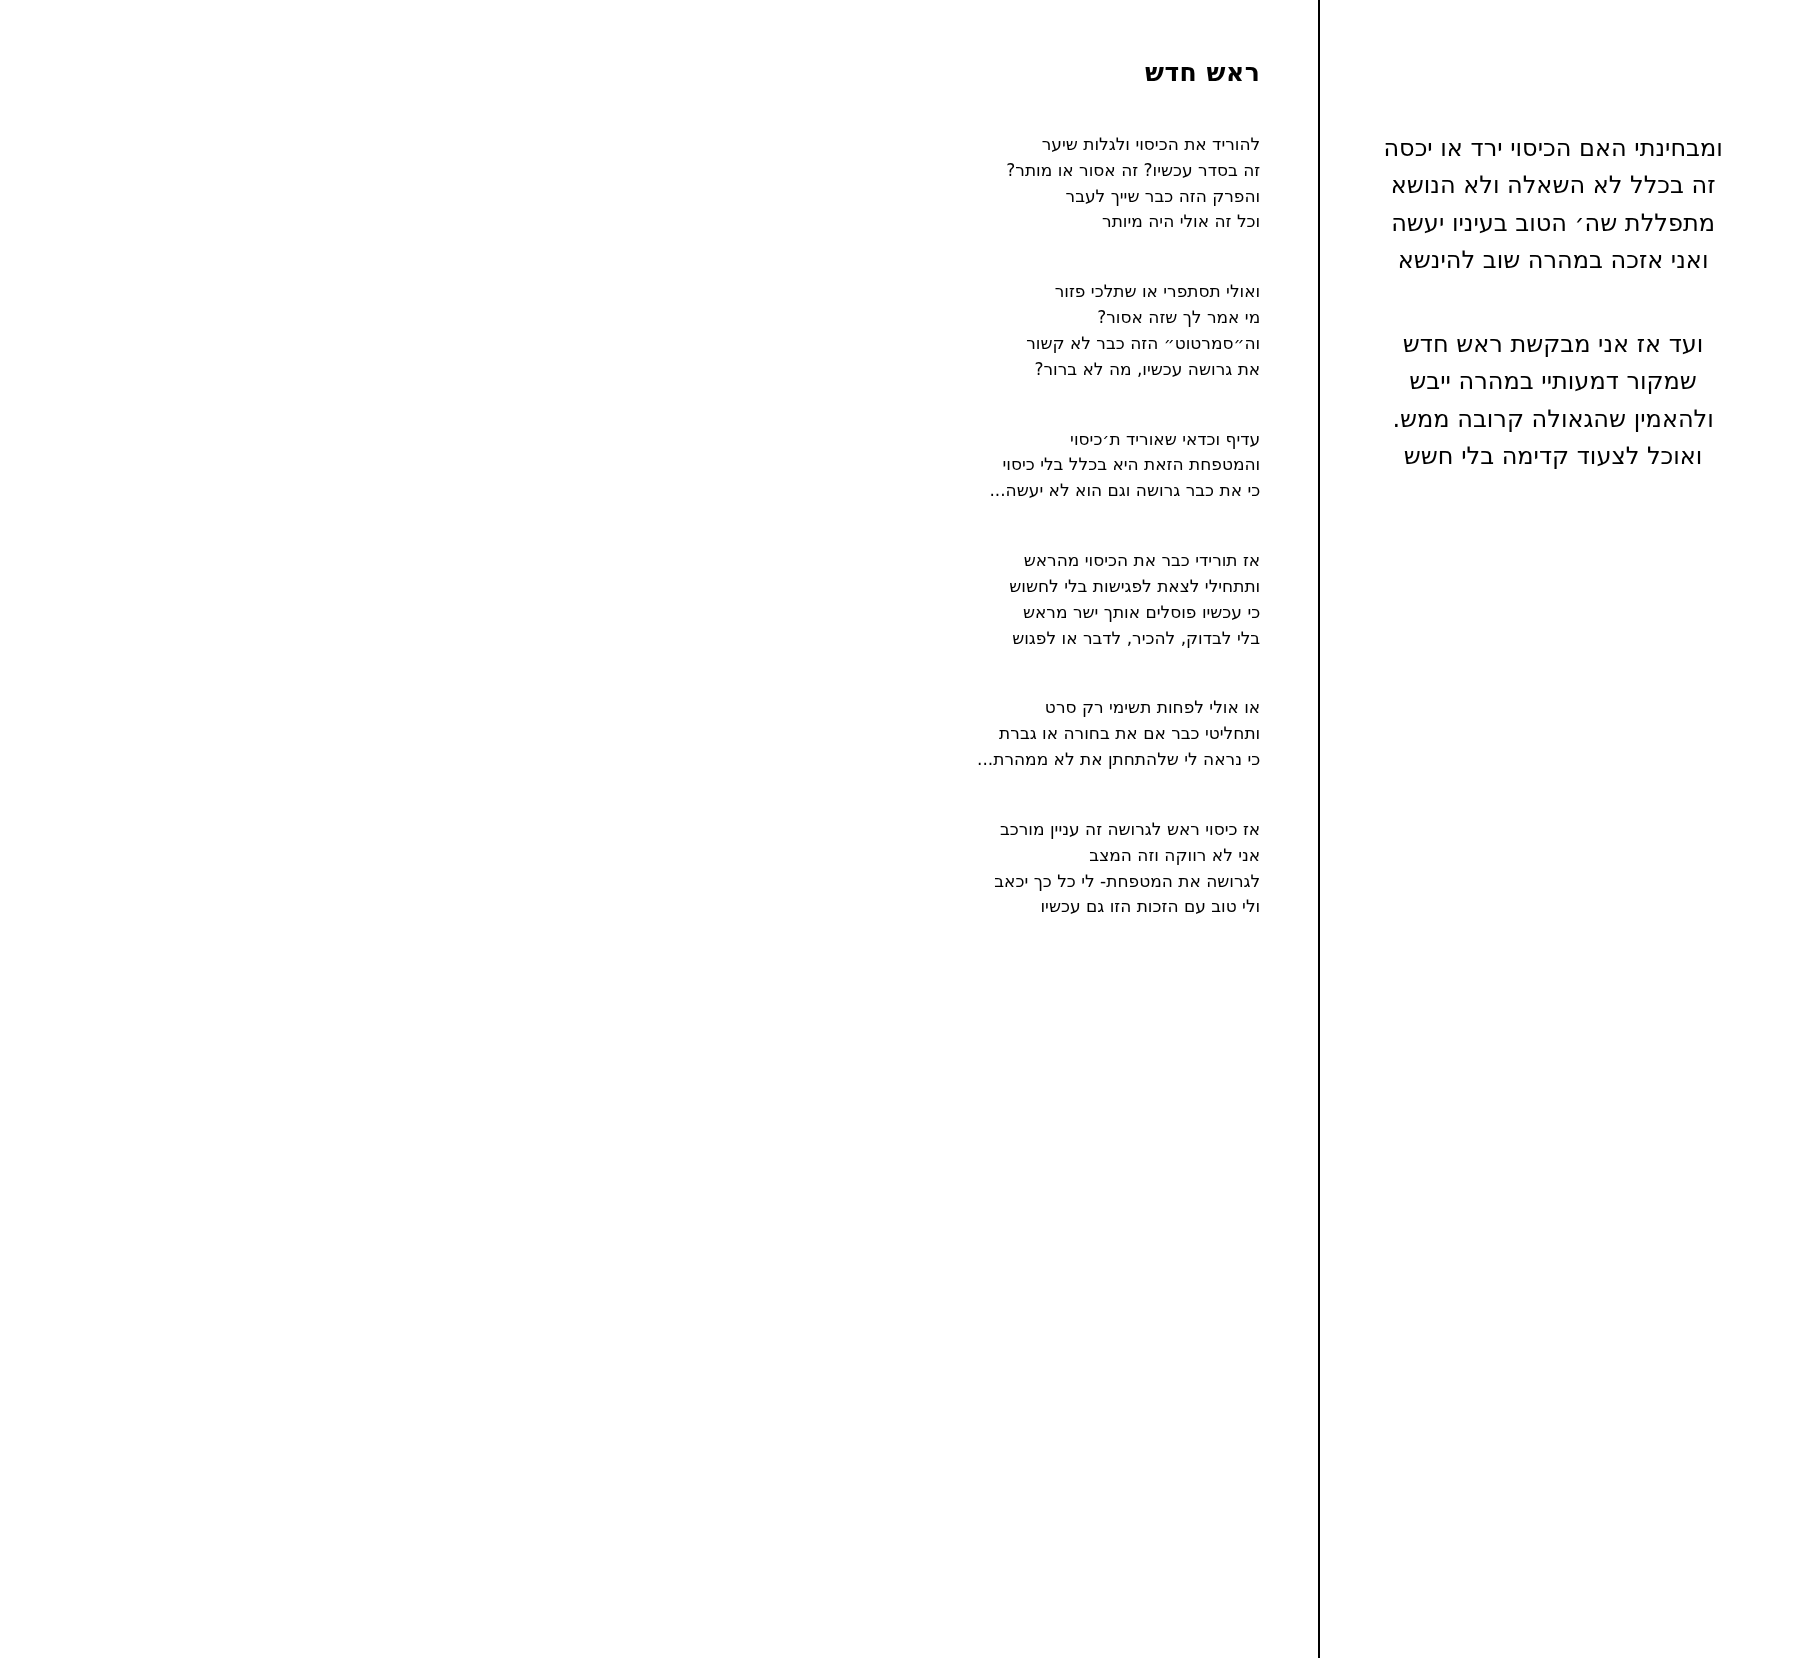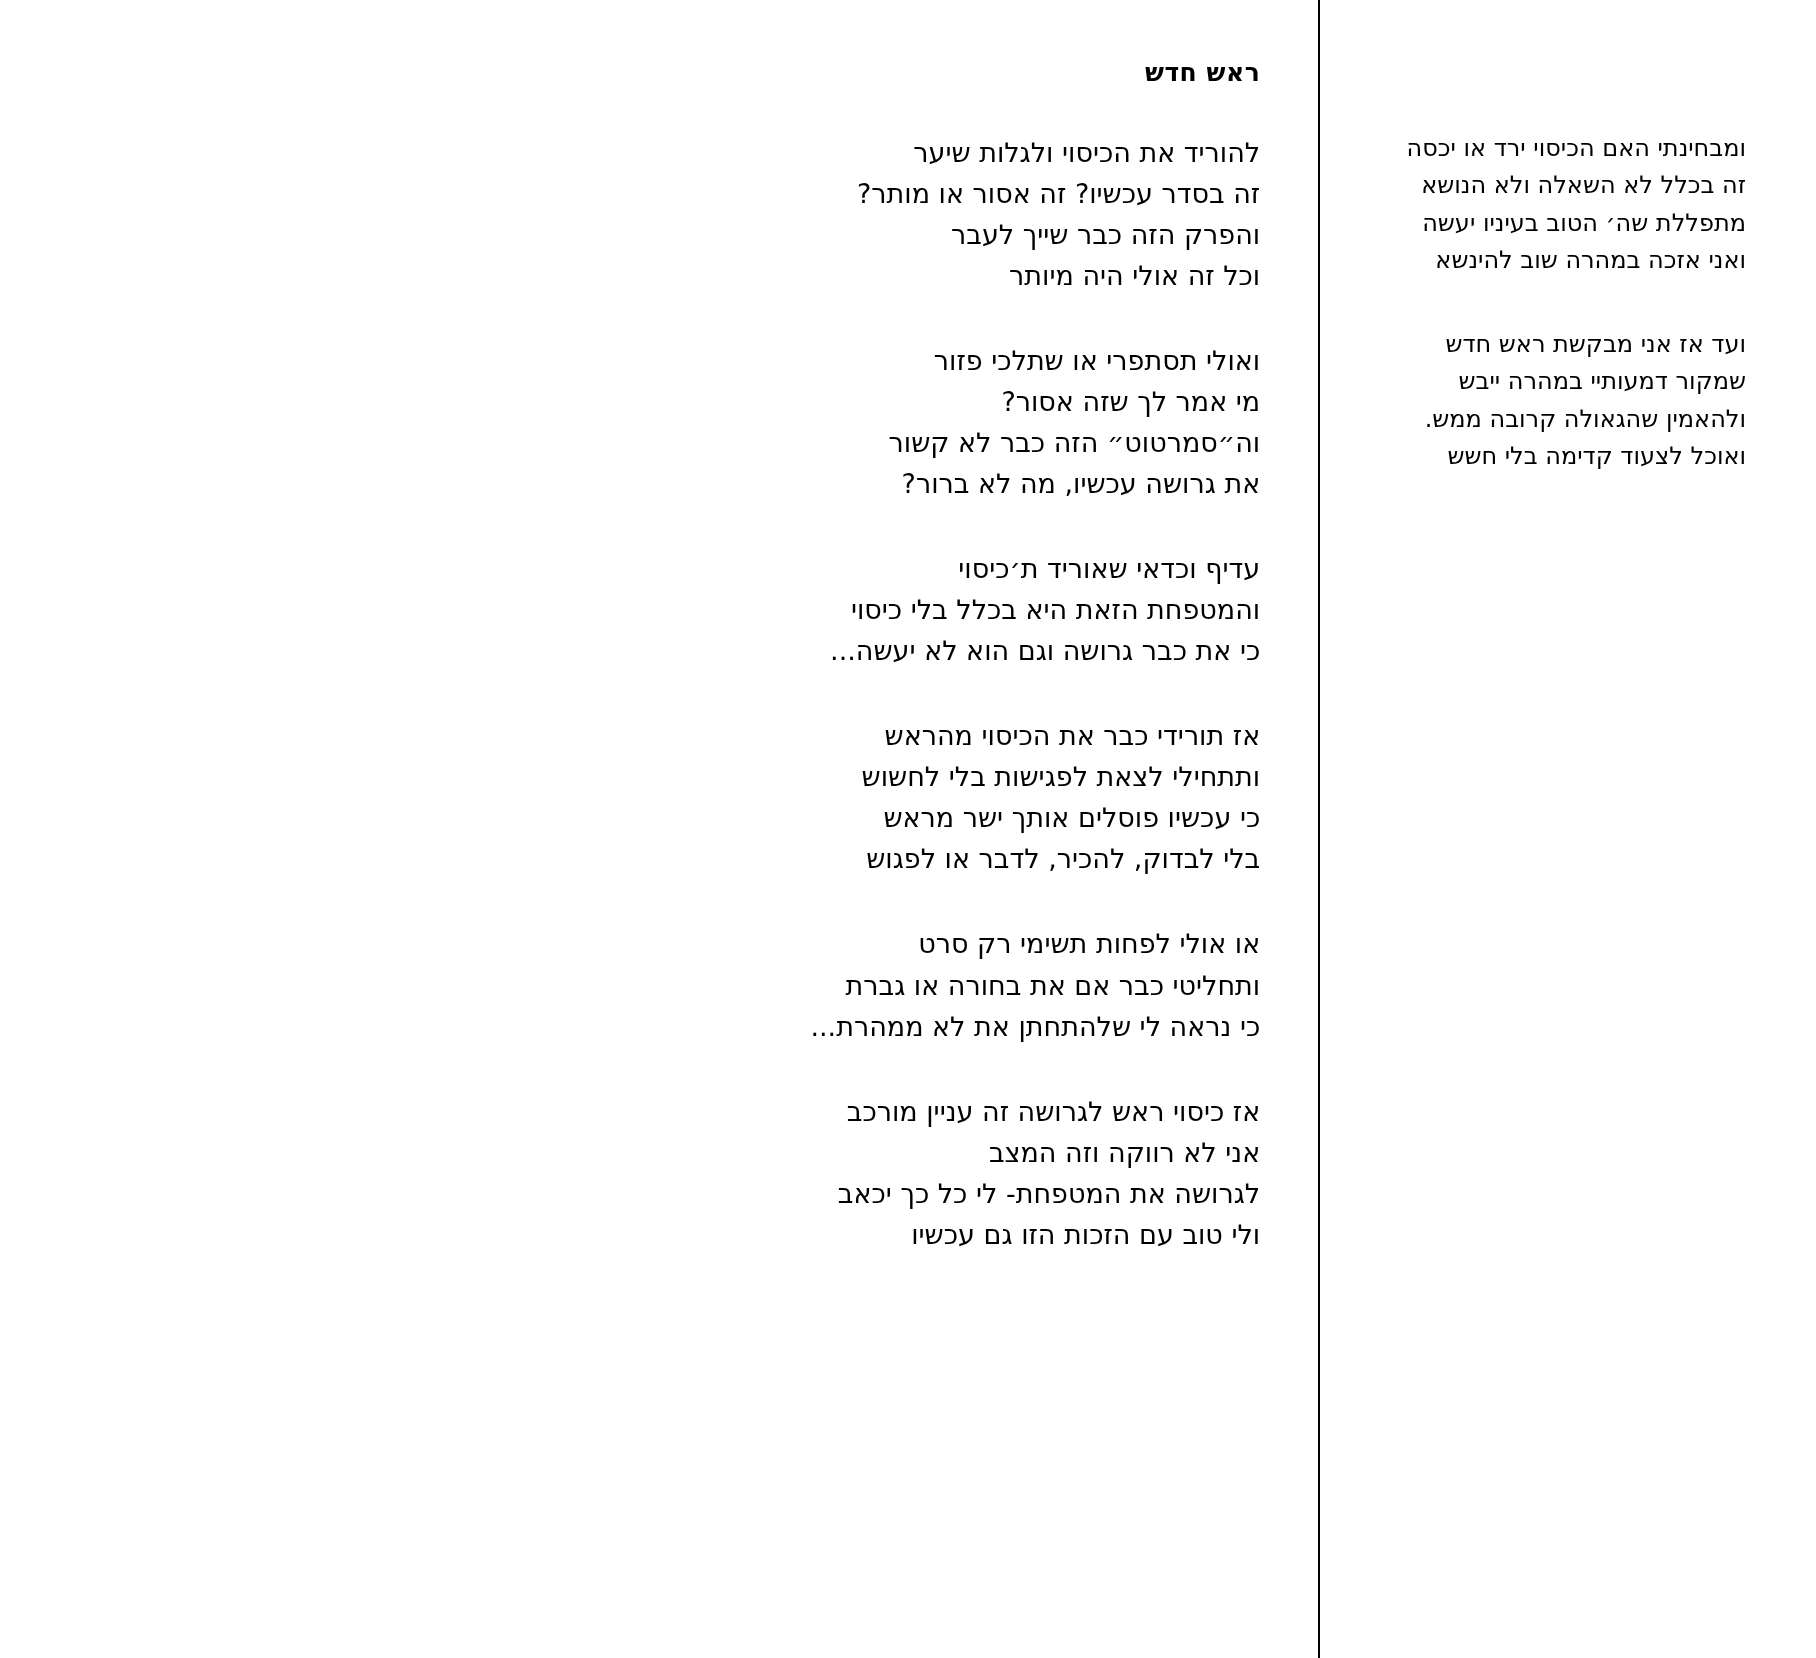--- a/index.html
+++ b/index.html
@@ -37,37 +37,37 @@
     border-right: 2px solid #000000;
     height: 1658px;
     margin: 0 0 0 0;
     align-self: flex-start;
   }
   .col-side {
     width: 534px;
     box-sizing: border-box;
     padding: 130px 70px 0 40px;
     direction: rtl;
-    text-align: right;
+    text-align: center;
   }
   .poem-title {
     font-size: 25px;
     font-weight: bold;
     letter-spacing: 0.5px;
     margin: 0 0 44px 0;
     line-height: 1.2;
   }
   .stanza {
     margin: 0 0 44px 0;
   }
   .stanza:last-child {
     margin-bottom: 0;
   }
   .line {
-    font-size: 27px;
+    font-size: 17px;
     line-height: 1.52;
     white-space: pre-wrap;
   }
   .col-side .line {
     font-size: 24px;
     line-height: 1.56;
   }
   .col-side .stanza {
     margin-bottom: 46px;
   }

